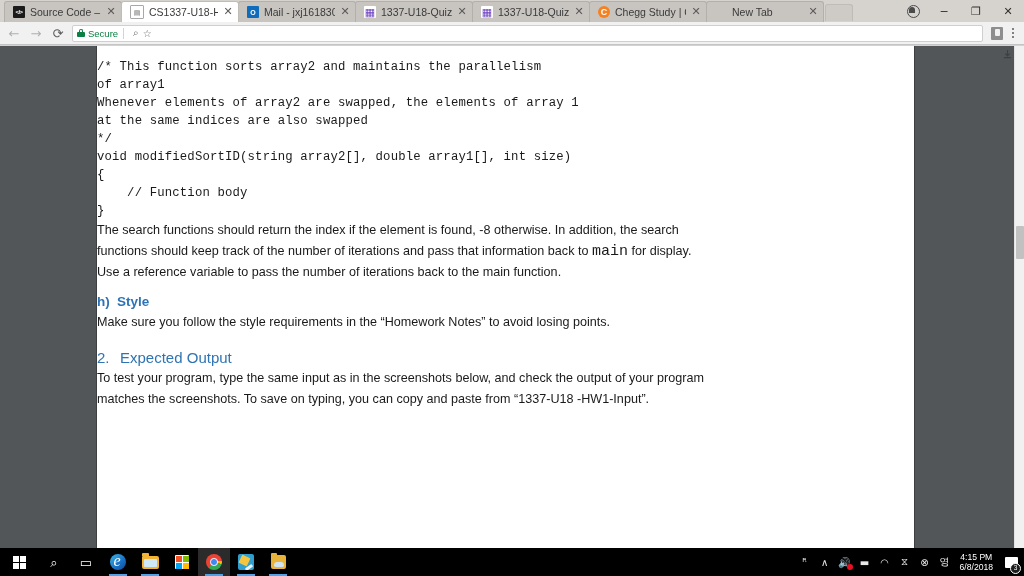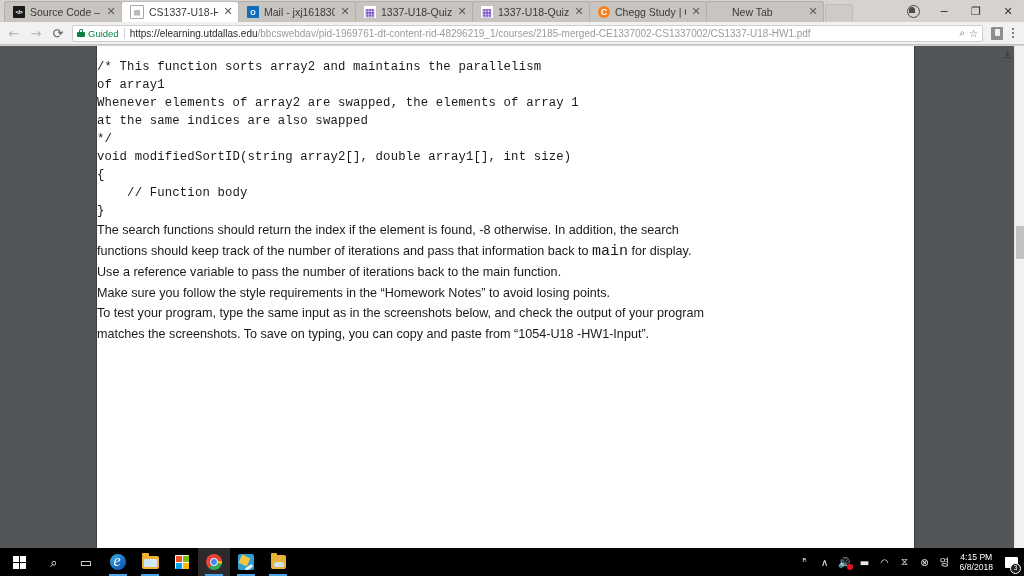--- a/index.html
+++ b/index.html
@@ -635,25 +635,22 @@
   <div id="toolbar">
     <div class="nav-btn">←</div>
     <div class="nav-btn">→</div>
     <div class="nav-btn enabled">⟳</div>
 
     <div id="omnibox">
       <div id="lock-icon">
         <div class="shackle"></div>
           <div class="body"></div>
       </div>
-      <div id="secure-label">Guided</div>
+      <div id="secure-label">Secure</div>
       <div id="omnibox-divider"></div>
-      <div id="url-text">
-        <span class="host">https://elearning.utdallas.edu</span><span>/bbcswebdav/pid-1969761-dt-content-rid-48296219_1/courses/2185-merged-CE1337002-CS1337002/CS1337-U18-HW1.pdf</span>
-      </div>
       <div class="omni-icon">⌕</div>
       <div class="omni-icon">☆</div>
     </div>
 
     <div id="ext-icon"></div>
     <div id="menu-icon">
       <span></span>
         <span></span>
         <span></span>
     </div>
@@ -671,22 +668,24 @@
 of array1
 Whenever elements of array2 are swapped, the elements of array 1
 at the same indices are also swapped
 */
 void modifiedSortID(string array2[], double array1[], int size)
 {
     // Function body
 }</pre>
       <div id="doc-sections">
           <p class="doc-para"><span>The search functions should return the index if the element is found, -8 otherwise. In addition, the search functions should keep track of the number of iterations and pass that information back to </span><span class="inline-code">main</span><span> for display. Use a reference variable to pass the number of iterations back to the main function.</span></p>
+          <div class="doc-heading"><span class="marker">h)</span><span>Style</span></div>
           <p class="doc-para"><span>Make sure you follow the style requirements in the “Homework Notes” to avoid losing points.</span></p>
-          <p class="doc-para"><span>To test your program, type the same input as in the screenshots below, and check the output of your program matches the screenshots. To save on typing, you can copy and paste from “1054-U18 -HW1-Input”.</span></p>
+          <div class="doc-heading h2"><span class="marker">2.</span><span>Expected Output</span></div>
+          <p class="doc-para"><span>To test your program, type the same input as in the screenshots below, and check the output of your program matches the screenshots. To save on typing, you can copy and paste from “1337-U18 -HW1-Input”.</span></p>
         </div>
     </div>
 
     <div id="pdf-scrollbar-track">
       <div id="pdf-scrollbar-thumb"></div>
     </div>
   </div>
 </div>
 
 <div id="taskbar">

